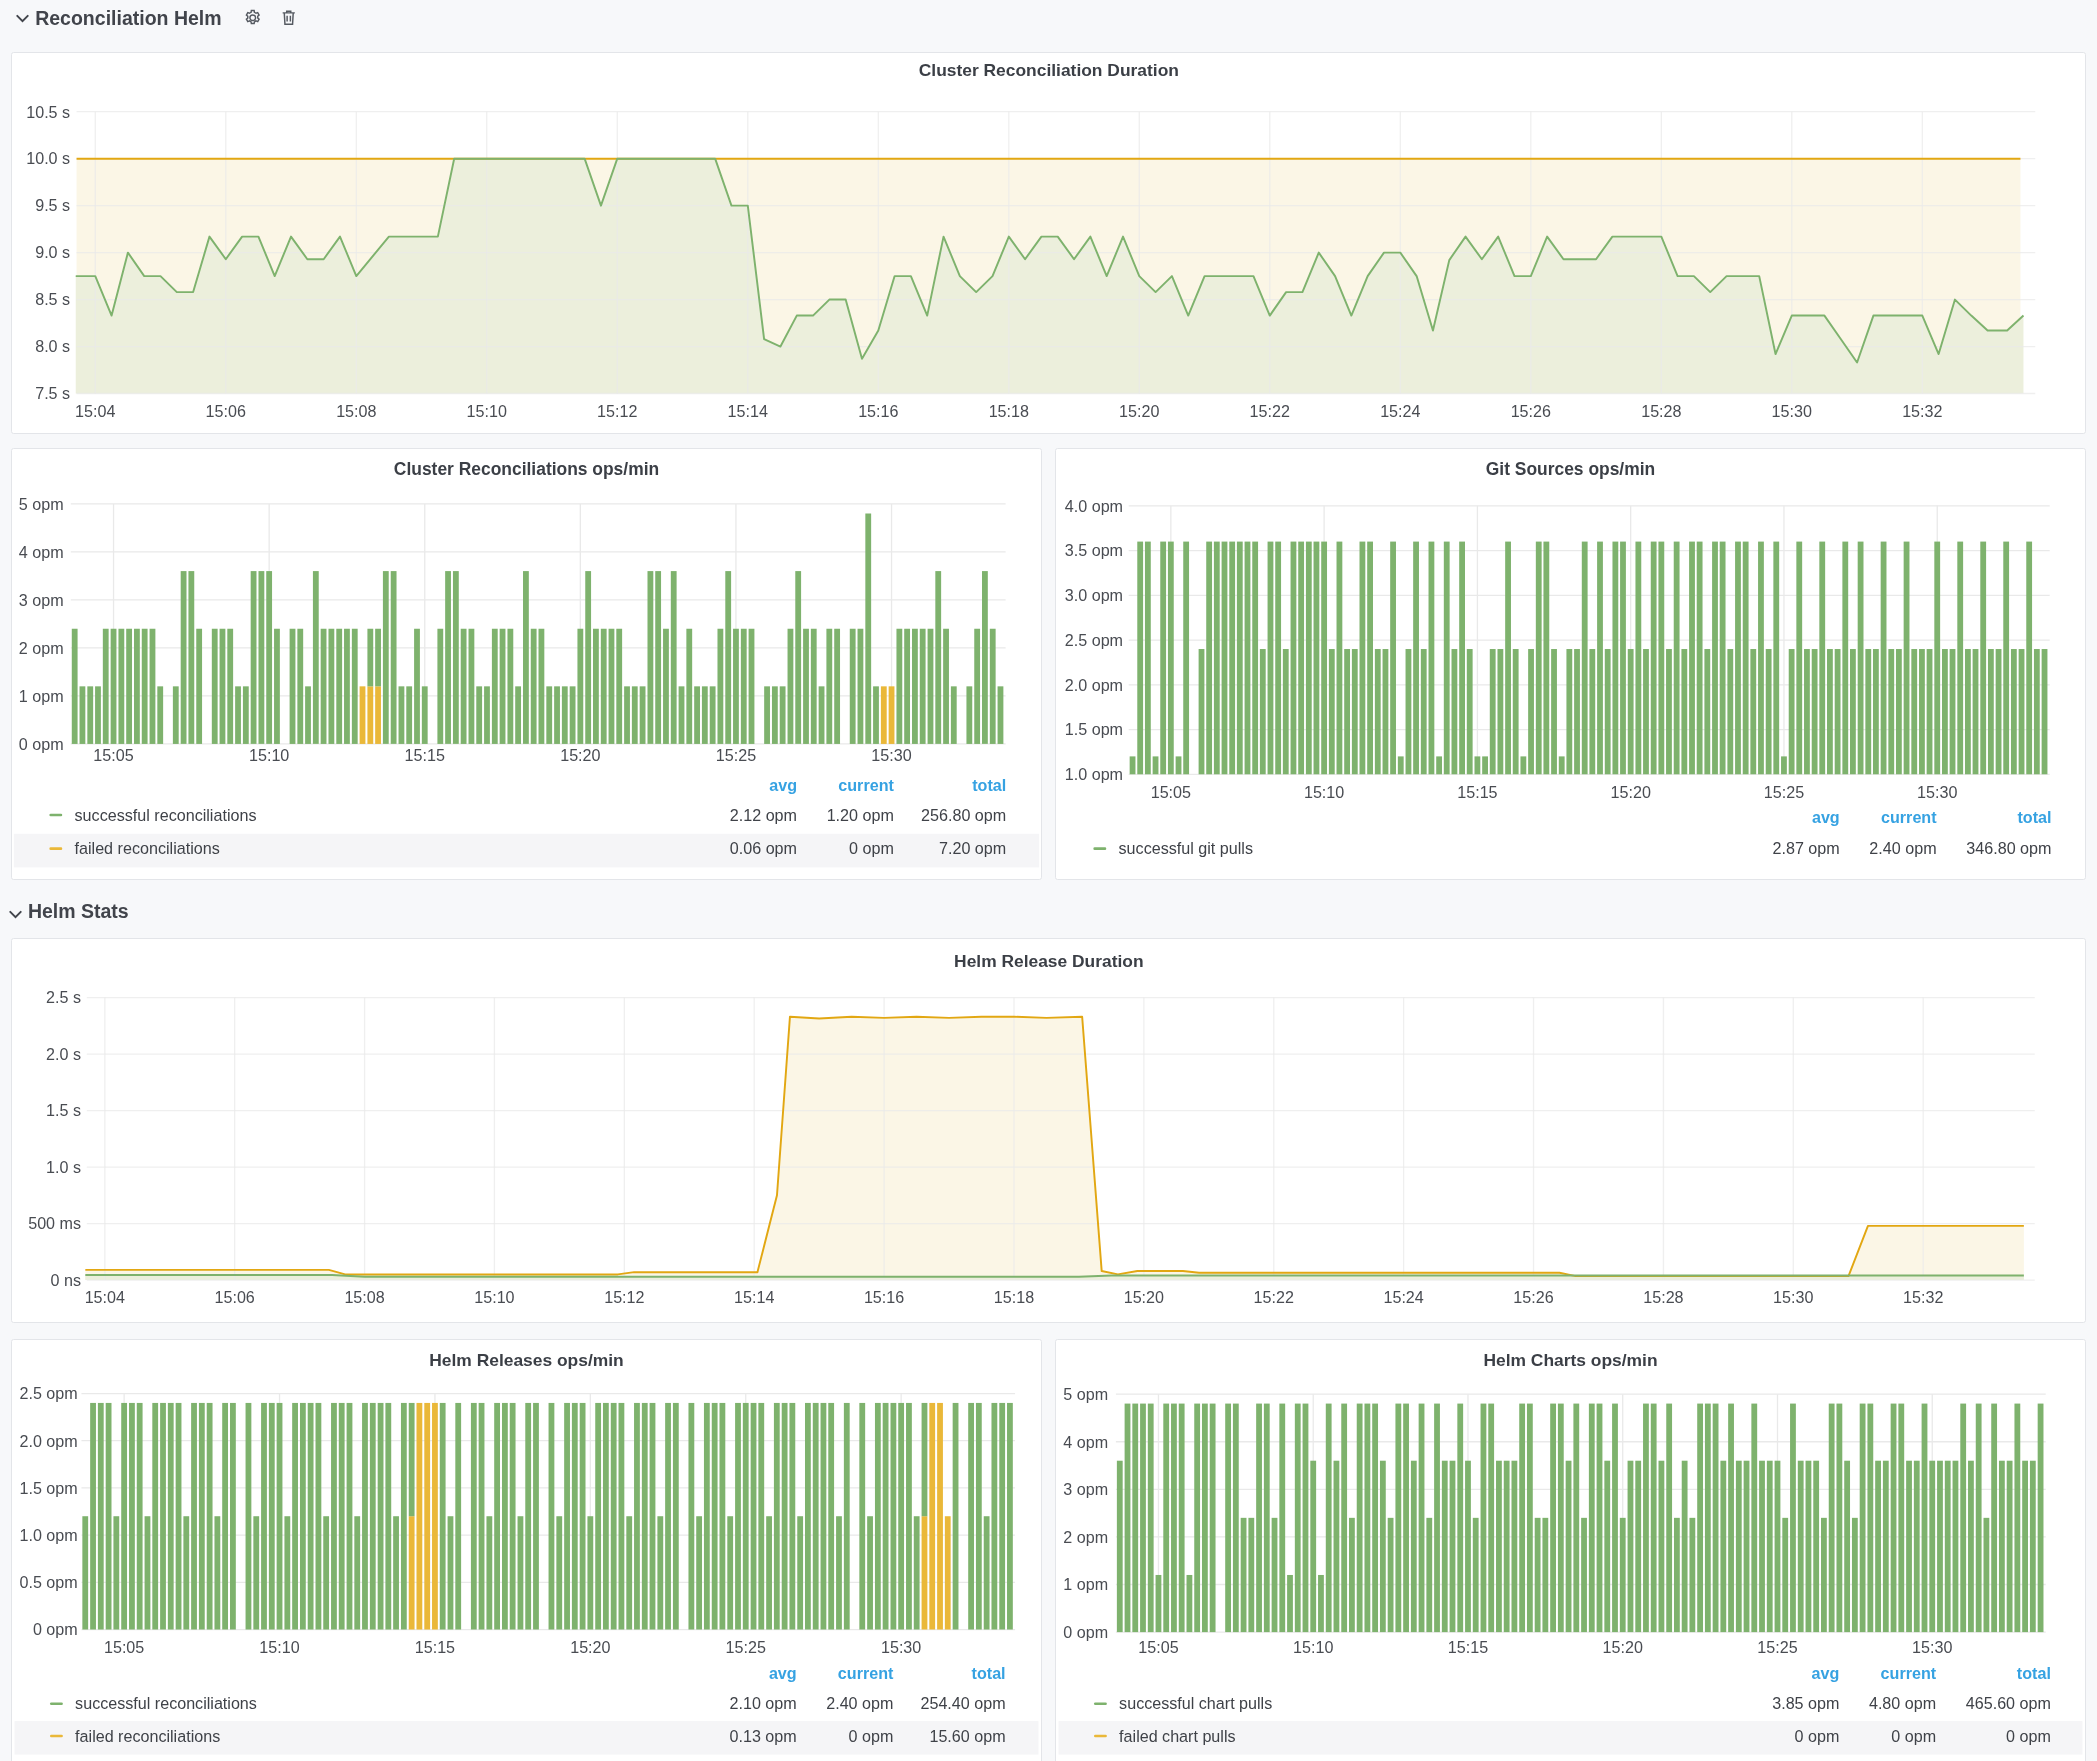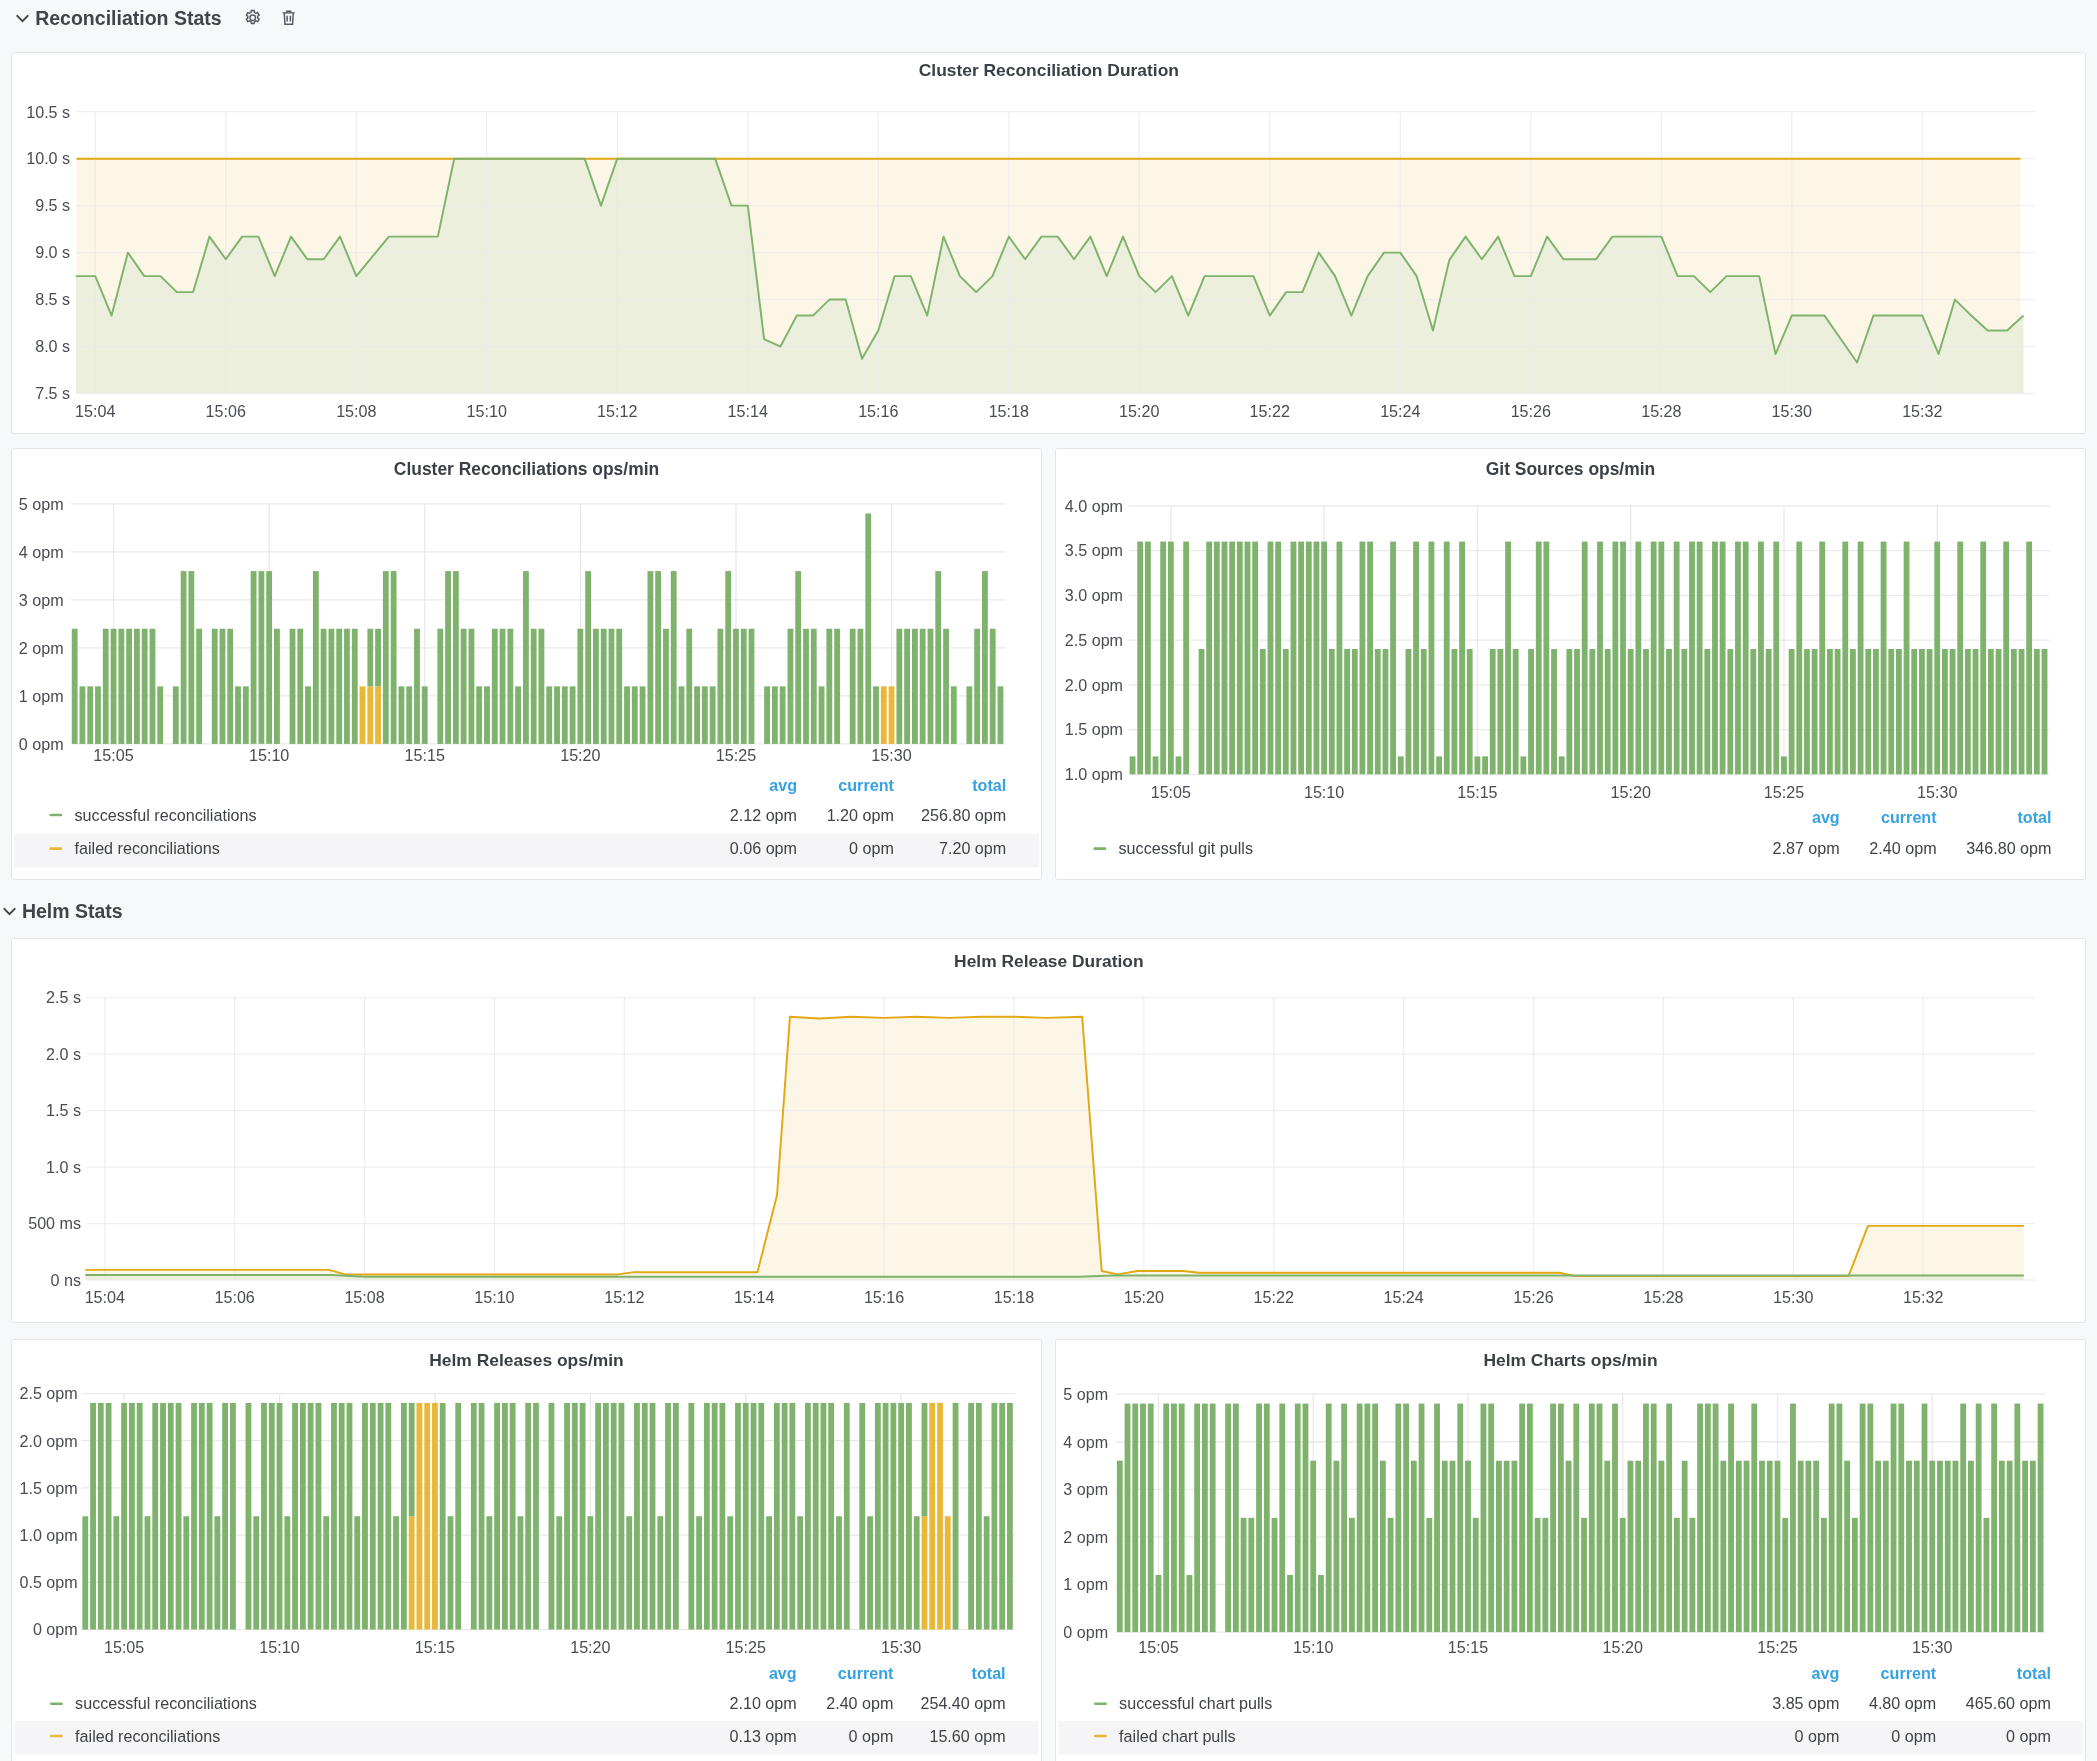--- a/index.html
+++ b/index.html
@@ -1,25 +1,25 @@
 <!DOCTYPE html>
 <html style="font-size:10.4px"><head><meta charset="utf-8"><style>html,body{margin:0;padding:0;width:2097px;height:1761px;background:#f7f8fa;font-family:"Liberation Sans",sans-serif;overflow:hidden}.panel{position:absolute;background:#fff;border:1.3px solid #e3e5e9;border-radius:2.6px;box-sizing:border-box}svg text{font-family:"Liberation Sans",sans-serif}</style></head><body>
 <div style="position:absolute;left:14.3px;top:6.5px;display:flex;align-items:center">
     <svg width="17" height="17" viewBox="0 0 26 26" style="margin-right:3.9px">
       <path d="M5 9 L13 17 L21 9" fill="none" stroke="#41444b" stroke-width="3" stroke-linecap="round"></path>
     </svg>
-    <span style="font-size:19.5px;font-weight:bold;color:#41444b;font-family:'Liberation Sans',sans-serif">Reconciliation Stats</span>
+    <span style="font-size:19.5px;font-weight:bold;color:#41444b;font-family:'Liberation Sans',sans-serif">Reconciliation Helm</span>
     <svg width="19.5" height="19.5" viewBox="0 0 24 24" style="margin-left:21px">
       <path fill="none" stroke="#555a61" stroke-width="1.8" d="M12 8.5 a3.5 3.5 0 1 0 0 7 a3.5 3.5 0 1 0 0 -7 M10.3 3.2 h3.4 l0.4 2.2 a7 7 0 0 1 1.9 1.1 l2.1 -0.8 l1.7 3 l-1.7 1.4 a7 7 0 0 1 0 2.2 l1.7 1.4 l-1.7 3 l-2.1 -0.8 a7 7 0 0 1 -1.9 1.1 l-0.4 2.2 h-3.4 l-0.4 -2.2 a7 7 0 0 1 -1.9 -1.1 l-2.1 0.8 l-1.7 -3 l1.7 -1.4 a7 7 0 0 1 0 -2.2 l-1.7 -1.4 l1.7 -3 l2.1 0.8 a7 7 0 0 1 1.9 -1.1 z"></path>
     </svg>
     <svg width="19.5" height="19.5" viewBox="0 0 24 24" style="margin-left:17px">
       <path fill="none" stroke="#555a61" stroke-width="1.8" d="M4.5 6 h15 M9.5 6 V4 h5 v2 M6.5 6 l0.8 14 h9.4 l0.8 -14 M10 9.5 v7 M14 9.5 v7"></path>
     </svg>
   </div>
-<div style="position:absolute;left:1px;top:900px;display:flex;align-items:center">
+<div style="position:absolute;left:7px;top:900px;display:flex;align-items:flex-end">
     <svg width="17" height="17" viewBox="0 0 26 26" style="margin-right:3.9px">
       <path d="M5 9 L13 17 L21 9" fill="none" stroke="#41444b" stroke-width="3" stroke-linecap="round"></path>
     </svg>
     <span style="font-size:19.5px;font-weight:bold;color:#41444b;font-family:'Liberation Sans',sans-serif">Helm Stats</span>
   </div>
 <svg class="panel" style="left:11px;top:52px" width="2075" height="382" viewBox="0 0 3199 589">
     <rect x="93" y="163.8" width="3013" height="364.0" fill="#fbf6e6"></rect>
     <polygon points="91.7,527.8 91.7,345.8 122.0,345.8 147.3,407.0 172.6,309.4 197.9,345.8 223.1,345.8 248.4,370.6 273.7,370.6 299.0,284.6 324.3,319.6 349.6,284.6 374.9,284.6 400.1,345.8 425.4,284.6 450.7,319.6 476.0,319.6 501.3,284.6 526.6,345.8 577.1,284.6 653.0,284.6 678.3,163.8 880.5,163.8 905.8,236.6 931.1,163.8 1082.8,163.8 1108.1,236.6 1133.4,236.6 1158.7,443.4 1184.0,455.0 1209.3,407.0 1234.5,407.0 1259.8,382.2 1285.1,382.2 1310.4,473.9 1335.7,430.2 1361.0,345.8 1386.2,345.8 1411.5,407.0 1436.8,284.6 1462.1,345.8 1487.4,370.6 1512.7,345.8 1538.0,284.6 1563.2,319.6 1588.5,284.6 1613.8,284.6 1639.1,319.6 1664.4,284.6 1689.7,345.8 1715.0,284.6 1740.2,345.8 1765.5,370.6 1790.8,345.8 1816.1,407.0 1841.4,345.8 1917.2,345.8 1942.5,407.0 1967.8,370.6 1993.1,370.6 2018.4,309.4 2043.7,345.8 2068.9,407.0 2094.2,345.8 2119.5,309.4 2144.8,309.4 2170.1,345.8 2195.4,430.2 2220.7,321.0 2245.9,284.6 2271.2,319.6 2296.5,284.6 2321.8,345.8 2347.1,345.8 2372.4,284.6 2397.7,319.6 2448.2,319.6 2473.5,284.6 2549.4,284.6 2574.6,345.8 2599.9,345.8 2625.2,370.6 2650.5,345.8 2701.1,345.8 2726.4,466.6 2751.6,407.0 2802.2,407.0 2827.5,443.4 2852.8,479.8 2878.1,407.0 2953.9,407.0 2979.2,466.6 3004.5,382.2 3029.8,407.0 3055.1,430.2 3085.4,430.2 3110.7,407.0 3110.7,527.8" fill="#ecefdc"></polygon>
     <line x1="93" y1="91.0" x2="3129" y2="91.0" stroke="#e9e9e9" stroke-width="2" stroke-opacity="0.75"></line>
     <line x1="93" y1="163.8" x2="3129" y2="163.8" stroke="#e9e9e9" stroke-width="2" stroke-opacity="0.75"></line>

